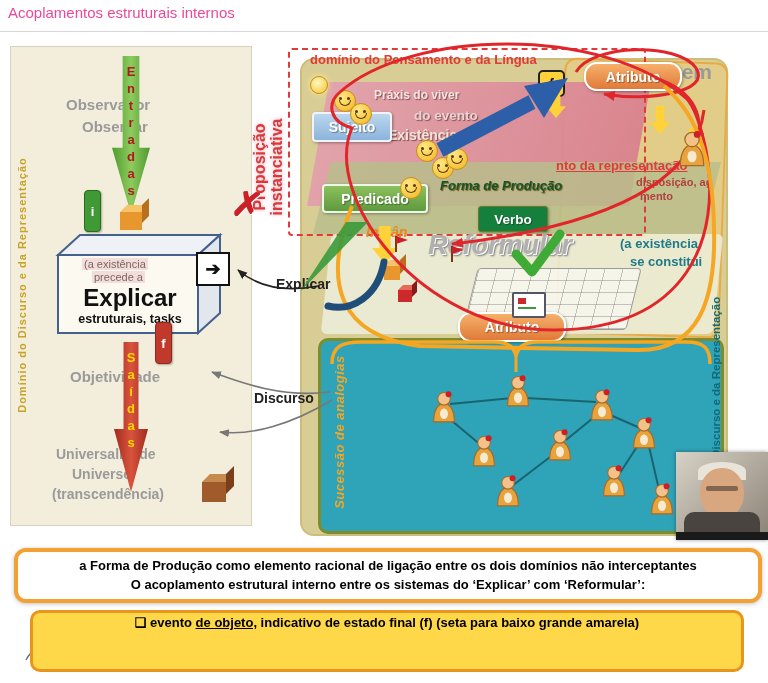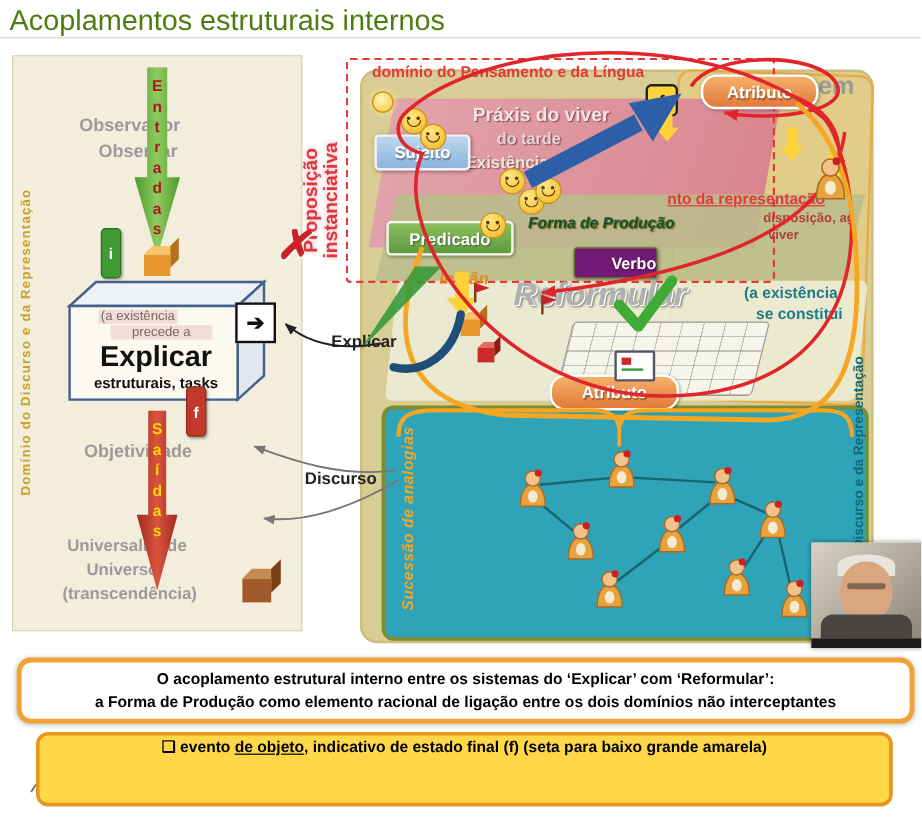--- a/index.html
+++ b/index.html
@@ -5,21 +5,21 @@
   html,body{margin:0;padding:0;background:#fff;}
   .stage{position:relative;width:768px;height:683px;background:#fff;overflow:hidden;
          font-family:"Liberation Sans",sans-serif;}
   .abs{position:absolute;}
   .txt{position:absolute;white-space:nowrap;}
   .lbl{position:absolute;display:flex;align-items:center;justify-content:center;color:#fff;
        font-weight:bold;text-shadow:1px 1px 1px rgba(0,0,0,.35);box-shadow:1px 1px 3px rgba(0,0,0,.35);}
   .lbl-atributo{background:linear-gradient(180deg,#f6b06a,#e07a3a);border:2px solid #fff;border-radius:13px;font-size:14px;}
   .lbl-sujeito{background:linear-gradient(180deg,#bcd6ee,#8cb4dc);border:2px solid #f0f4fa;border-radius:4px;font-size:14px;}
   .lbl-predicado{background:linear-gradient(180deg,#8cc05e,#5e9a3e);border:2px solid #eef6ea;border-radius:4px;font-size:14px;}
-  .lbl-verbo{background:#701a75;border:1px solid #6a7a2a;border-radius:3px;font-size:13.5px;justify-content:flex-end;}
+  .lbl-verbo{background:#15803d;border:1px solid #6a7a2a;border-radius:3px;font-size:13.5px;}
   .flagbar{position:absolute;border-radius:4px;color:#fff;font-weight:bold;font-size:13px;
            display:flex;align-items:center;justify-content:center;box-shadow:1px 1px 2px rgba(0,0,0,.3);}
   .arrow-down{position:absolute;clip-path:polygon(28% 0,72% 0,72% 58%,100% 58%,50% 100%,0 58%,28% 58%);}
   .stack{position:absolute;left:50%;transform:translateX(-50%);writing-mode:vertical-rl;
          text-orientation:upright;font-weight:bold;letter-spacing:2px;line-height:1;}
   .vrot{position:absolute;transform:rotate(-90deg);transform-origin:0 0;white-space:nowrap;font-weight:bold;}
   .smiley{position:absolute;width:20px;height:20px;border-radius:50%;z-index:36;
           background:radial-gradient(circle at 35% 30%,#ffe884,#f2b51e);border:1px solid #c8901a;}
   .smiley::before{content:"";position:absolute;left:4px;top:6px;width:3px;height:3px;background:#5a3a10;
           border-radius:50%;box-shadow:8px 0 0 #5a3a10;}
@@ -49,21 +49,21 @@
   .cam-hair{position:absolute;left:22px;top:10px;width:48px;height:18px;background:#e8e4da;border-radius:50% 50% 0 0;}
   .cam-glasses{position:absolute;left:30px;top:34px;width:32px;height:5px;background:rgba(60,50,40,.55);border-radius:2px;}
   .cam-body{position:absolute;left:8px;bottom:8px;width:76px;height:20px;background:#4a4440;border-radius:10px 10px 0 0;}
   .cam-strip{position:absolute;left:0;bottom:0;width:100%;height:8px;background:#1a1a1a;}
 </style>
 </head>
 <body>
 
 <div class="stage">
 
-  <div class="txt" style="left:8px;top:4px;font-size:24px;color:#4d7c0f;">Acoplamentos estruturais internos</div>
+  <div class="txt" style="left:8px;top:4px;font-size:15px;color:#ec4899;">Acoplamentos estruturais internos</div>
   <div class="abs" style="left:0;top:31px;width:768px;height:1px;background:#d8d8d8;"></div>
 
   <div class="abs" style="left:10px;top:46px;width:240px;height:478px;background:#f3eedc;border:1px solid #d8d2bc;"></div>
 
   <div class="vrot" style="left:16px;top:505px;width:440px;font-size:11px;color:#c9a227;letter-spacing:1px;text-align:center;">Domínio do Discurso e da Representação</div>
 
   <div class="txt" style="left:66px;top:96px;font-size:15px;font-weight:bold;color:#9a9a9a;">Observador</div>
   <div class="txt" style="left:82px;top:118px;font-size:15px;font-weight:bold;color:#9a9a9a;">Observar</div>
 
   <div class="arrow-down" style="left:112px;top:56px;width:38px;height:158px;z-index:5;
@@ -77,21 +77,21 @@
   </div>
 
   <div class="cube" style="left:120px;top:212px;width:22px;height:18px;--f:#e8962e;--t:#f7c268;--s:#b86f1e;--d:7px;z-index:6;"></div>
 
   <svg class="abs" style="left:40px;top:225px;z-index:4;" width="190" height="120" viewBox="0 0 190 120">
     <polygon points="18,30 40,10 180,10 158,30" fill="#eef1f6" stroke="#44608c" stroke-width="2"></polygon>
     <polygon points="158,30 180,10 180,88 158,108" fill="#e2e7ee" stroke="#44608c" stroke-width="2"></polygon>
     <polygon points="18,30 158,30 158,108 18,108" fill="#fcf9f0" stroke="#44608c" stroke-width="2"></polygon>
   </svg>
   <div class="txt" style="left:82px;top:258px;font-size:11px;color:#7a6a5a;background:#f2dcdc;padding:0 2px;z-index:6;">(a existência</div>
-  <div class="txt" style="left:92px;top:271px;font-size:11px;color:#7a6a5a;background:#f2dcdc;padding:0 18px;z-index:6;">precede a</div>
+  <div class="txt" style="left:92px;top:271px;font-size:11px;color:#7a6a5a;background:#f2dcdc;padding:0 2px;z-index:6;">precede a</div>
   <div class="txt" style="left:60px;top:284px;width:140px;text-align:center;font-size:24px;font-weight:bold;color:#111;z-index:6;">Explicar</div>
   <div class="txt" style="left:60px;top:312px;width:140px;text-align:center;font-size:12.5px;font-weight:bold;color:#111;z-index:6;">estruturais, tasks</div>
 
   <div class="abs" style="left:196px;top:252px;width:30px;height:30px;background:#fff;border:2px solid #111;z-index:7;
               display:flex;align-items:center;justify-content:center;">
     <span style="font-size:18px;font-weight:bold;color:#111;">➔</span>
   </div>
 
   <div class="flagbar" style="left:155px;top:322px;width:15px;height:40px;background:#c0392b;border:1px solid #8a2a20;z-index:7;">
     <span>f</span>
@@ -141,31 +141,31 @@
 
   <div class="txt" style="left:600px;top:60px;font-size:21px;font-weight:bold;color:#9a9a9a;z-index:15;">Linguagem</div>
   <div class="lbl lbl-atributo" style="left:584px;top:62px;width:94px;height:25px;z-index:20;">
     <span>Atributo</span>
   </div>
   <div class="abs" style="left:538px;top:70px;width:23px;height:23px;background:#ffd23a;border:2px solid #222;border-radius:5px;
               display:flex;align-items:center;justify-content:center;z-index:21;">
     <span style="font-size:14px;font-weight:bold;color:#111;">f</span>
   </div>
 
-  <div class="txt" style="left:394px;top:88px;font-size:16px;font-weight:bold;color:#f3e6e2;text-shadow:1px 1px 1px #8a4a52;z-index:15;text-align:center;">Práxis do viver</div>
-  <div class="txt" style="left:414px;top:108px;font-size:13.5px;font-weight:bold;color:#e5d5d5;text-shadow:1px 1px 1px #8a4a52;z-index:15;">do tarde</div>
+  <div class="txt" style="left:374px;top:88px;font-size:12px;font-weight:bold;color:#f3e6e2;text-shadow:1px 1px 1px #8a4a52;z-index:15;text-align:center;">Práxis do viver</div>
+  <div class="txt" style="left:414px;top:108px;font-size:13.5px;font-weight:bold;color:#e5d5d5;text-shadow:1px 1px 1px #8a4a52;z-index:15;">do evento</div>
   <div class="txt" style="left:388px;top:127px;font-size:14px;font-weight:bold;color:#efe6d6;text-shadow:1px 1px 1px #8a4a52;z-index:15;">Existência</div>
 
   <div class="lbl lbl-sujeito" style="left:312px;top:112px;width:76px;height:26px;z-index:20;">
     <span>Sujeito</span>
   </div>
 
   <div class="txt" style="left:556px;top:158px;font-size:13px;font-weight:bold;color:#e03a3a;text-decoration:underline;z-index:15;">nto da representação</div>
   <div class="txt" style="left:636px;top:176px;font-size:11px;font-weight:bold;color:#b04040;z-index:15;">disposição, ag</div>
-  <div class="txt" style="left:640px;top:190px;font-size:11px;font-weight:bold;color:#b04040;z-index:15;">viver</div>
+  <div class="txt" style="left:640px;top:190px;font-size:11px;font-weight:bold;color:#b04040;z-index:15;">mento</div>
 
   <div class="txt" style="left:440px;top:178px;font-size:13px;font-weight:bold;font-style:italic;color:#14532d;
               text-shadow:1px 1px 1px #6a5a10;z-index:15;">Forma de Produção</div>
 
   <div class="lbl lbl-predicado" style="left:322px;top:184px;width:102px;height:25px;z-index:20;">
     <span>Predicado</span>
   </div>
   <div class="lbl lbl-verbo" style="left:478px;top:206px;width:68px;height:24px;z-index:20;">
     <span>Verbo</span>
   </div>
@@ -288,22 +288,22 @@
 
   <div class="webcam">
     <div class="cam-hair"></div>
     <div class="cam-face"></div>
     <div class="cam-glasses"></div>
     <div class="cam-body"></div>
     <div class="cam-strip"></div>
   </div>
 
   <div class="notice1">
+    <div>a Forma de Produção como elemento racional de ligação entre os dois domínios não interceptantes</div>
     <div>O acoplamento estrutural interno entre os sistemas do ‘Explicar’ com ‘Reformular’:</div>
-    <div>a Forma de Produção como elemento racional de ligação entre os dois domínios não interceptantes</div>
   </div>
 
   <div class="notice2">
     <div>
       <span>❑  evento </span><span class="u">de objeto,</span><span> indicativo de estado final (f) (seta para baixo grande amarela)</span>
     </div>
   </div>
 
 </div>
 

